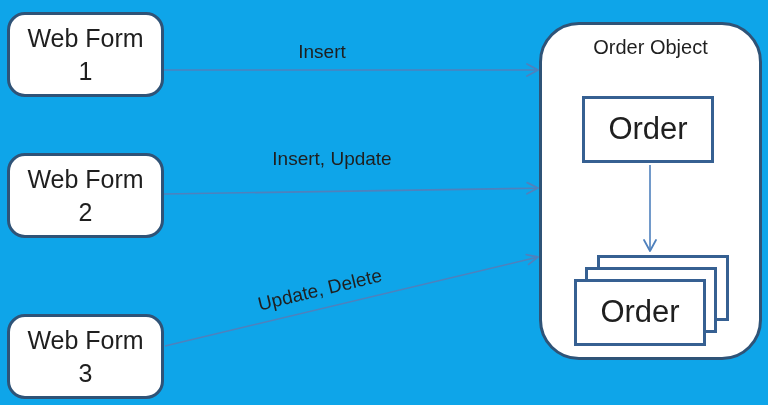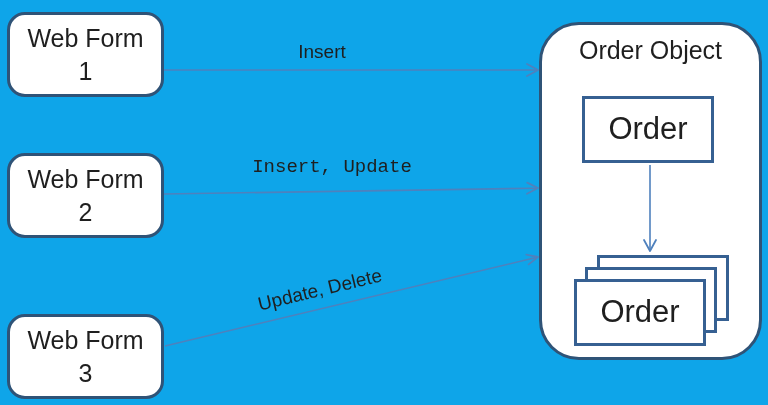--- a/index.html
+++ b/index.html
@@ -38,21 +38,21 @@
     position: absolute;
     box-sizing: border-box;
     left: 539px; top: 22px; width: 223px; height: 338px;
     border: 3px solid #2F5377;
     border-radius: 40px;
     background: #ffffff;
   }
   .container-title {
     margin-top: 10px;
     text-align: center;
-    font-size: 25px;
+    font-size: 20px;
     line-height: 1.2;
   }
   .inner-box {
     position: absolute;
     box-sizing: border-box;
     background: #ffffff;
     border: 3px solid #366092;
     display: flex;
     flex-direction: column;
     align-items: center;
@@ -78,21 +78,21 @@
   .shaft { stroke-width: 1.6px; }
   .head  { stroke-width: 1.8px; stroke-linecap: round; stroke-linejoin: round; }
   .edge-label {
     position: absolute;
     font-size: 19px;
     text-align: center;
     white-space: nowrap;
     color: #1f1f1f;
   }
   .label-insert        { left: 222px; top: 41px;  width: 200px; }
-  .label-insert-update { left: 232px; top: 156px; width: 200px; font-family: Liberation Mono, monospace; }
+  .label-insert-update { left: 232px; top: 148px; width: 200px; }
   .label-update-delete {
     left: 220px; top: 279px; width: 200px;
     transform: rotate(-13.5deg);
   }
 </style>
 </head>
 <body>
 
 <div class="canvas">
 

